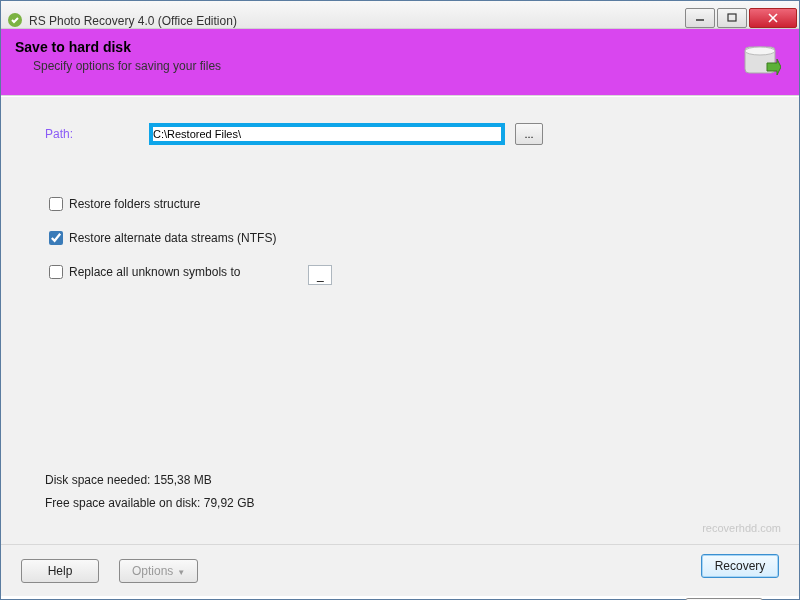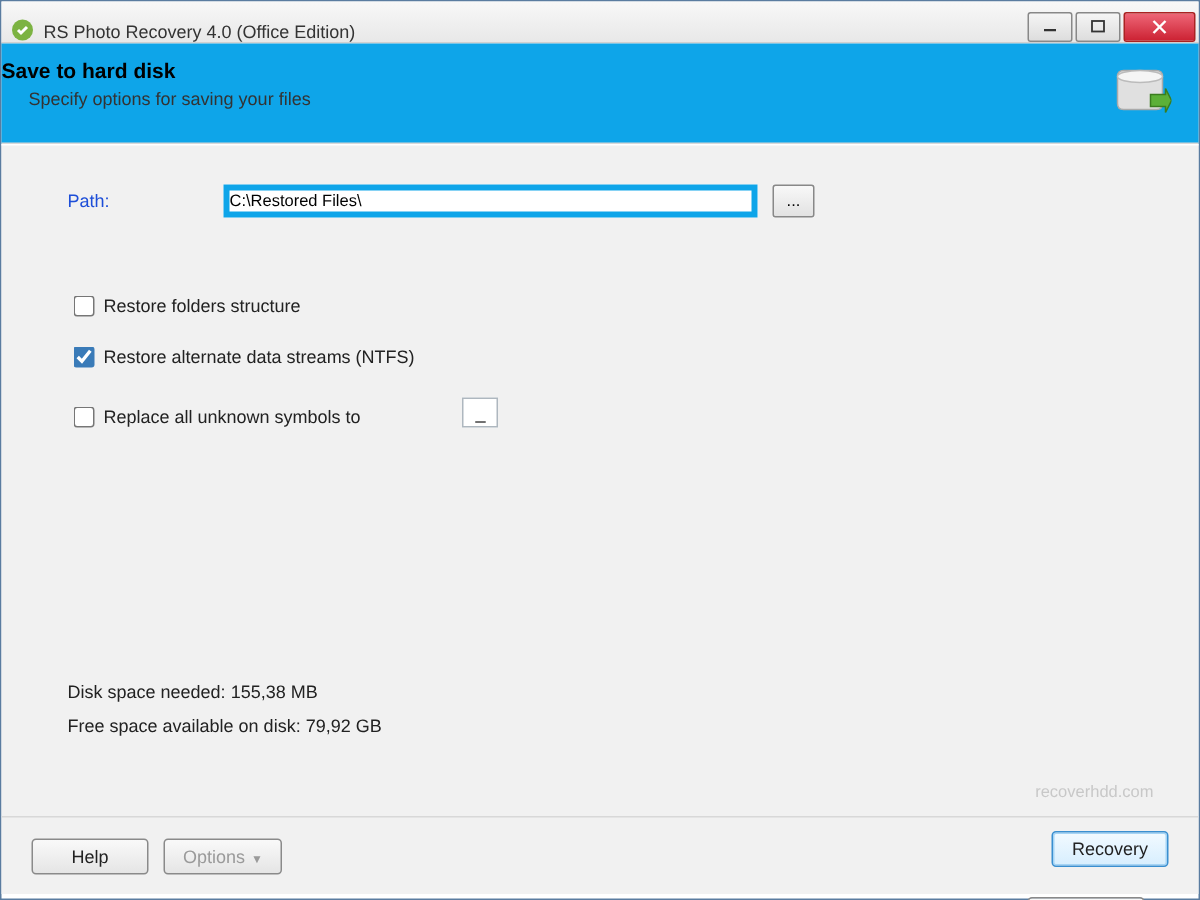--- a/index.html
+++ b/index.html
@@ -5,41 +5,41 @@
 * { box-sizing: border-box; margin: 0; padding: 0; }
 body { font-family: "Segoe UI", Tahoma, sans-serif; font-size: 12px; background: #fff; width: 800px; height: 600px; overflow: hidden; }
 .window { width: 800px; height: 600px; border: 1px solid #5a7ca0; background: #fff; }
 .titlebar { height: 28px; background: linear-gradient(to bottom, #f8f8f8, #e8e8e8); display: flex; align-items: flex-end; padding: 0 2px 0 6px; border-bottom: 1px solid #d0d0d0; }
 .titlebar .app-icon { width: 16px; height: 16px; margin-right: 6px; display: inline-flex; align-items: center; justify-content: center; }
 .titlebar .title { flex: 1; font-size: 12px; color: #333; }
 .winbtns { display: flex; gap: 2px; margin-left: auto; }
 .winbtn { width: 30px; height: 20px; border: 1px solid #888; background: linear-gradient(to bottom, #f5f5f5, #ddd); border-radius: 2px; display: flex; align-items: center; justify-content: center; cursor: pointer; font-size: 10px; }
 .winbtn.close { width: 48px; background: linear-gradient(to bottom, #e67, #c23); border-color: #a22; color: #fff; }
 .content { position: relative; height: 571px; }
-.header { padding: 10px 18px 14px 0; background: #0ea5e9; border-bottom: 1px solid #d8d8d8; display: flex; gap: 46px; }
+.header { padding: 10px 18px 14px 14px; background: #d946ef; border-bottom: 1px solid #d8d8d8; display: flex; gap: 46px; }
 .header-left { flex: 1; }
 .header-title { font-size: 14px; font-weight: bold; color: #000; margin-bottom: 4px; }
 .header-sub { font-size: 12px; color: #333; padding-left: 18px; }
 .header-icon { width: 42px; height: 42px; }
 .body { background: #f1f1f1; height: 448px; padding: 26px 36px 12px 44px; position: relative; border-top: 1px solid #fff; }
 .row-path { display: flex; align-items: center; margin-bottom: 52px; }
-.row-path .lbl { width: 104px; color: #1d4ed8; }
+.row-path .lbl { width: 104px; color: #8b5cf6; }
 .path-input { flex: 0 0 356px; height: 22px; border: 4px solid #0ea5e9; background: #fff; padding: 2px 0; font-size: 11px; font-family: inherit; }
 .browse-btn { width: 28px; height: 22px; margin-left: 10px; border: 1px solid #888; background: linear-gradient(to bottom,#f8f8f8,#e2e2e2); border-radius: 2px; cursor: pointer; font-size: 11px; display: flex; align-items: center; justify-content: center; }
-.check-row { display: flex; align-items: flex-end; margin-bottom: 20px; margin-left: 4px; }
+.check-row { display: flex; align-items: flex-start; margin-bottom: 20px; margin-left: 4px; }
 .check-row input[type=checkbox] { width: 14px; height: 14px; margin-right: 6px; accent-color: #3a7bb8; }
 .check-row label { color: #222; }
 .char-input { width: 24px; height: 20px; border: 1px solid #aeb7bf; background: #fff; text-align: center; margin-left: 68px; font-size: 12px; }
-.disk-info { position: absolute; left: 44px; bottom: 48px; color: #222; line-height: 1.9; }
-.watermark { position: absolute; right: 30px; bottom: 10px; color: #c8c8c8; font-size: 11px; }
+.disk-info { position: absolute; left: 44px; bottom: 29px; color: #222; line-height: 1.9; }
+.watermark { position: absolute; right: 18px; bottom: 10px; color: #c8c8c8; font-size: 11px; }
 .footer { height: 52px; background: #f1f1f1; border-top: 1px solid #d8d8d8; display: flex; align-items: center; padding: 0 20px; }
 .btn { height: 24px; min-width: 78px; padding: 0 12px; border: 1px solid #8a8a8a; background: linear-gradient(to bottom,#f9f9f9,#e5e5e5); border-radius: 3px; font-size: 12px; font-family: inherit; cursor: pointer; color: #222; }
 .btn.disabled { color: #9a9a9a; cursor: default; }
 .btn.primary { border: 1px solid #3a8fd0; box-shadow: inset 0 0 0 1px #a5d4f5; background: linear-gradient(to bottom,#f2faff,#d7eefe); margin-left: 32px; }
-.footer-left { display: flex; gap: 10px; }
+.footer-left { display: flex; gap: 20px; }
 .footer-right { margin-left: auto; display: flex; gap: 10px; align-items: center; flex-direction: column; }
 .footer-spacer { width: 24px; }
 .dropdown-arrow { font-size: 8px; margin-left: 4px; }
 </style>
 </head>
 <body>
 
 <div class="window">
   <div class="titlebar">
     <span class="app-icon">

